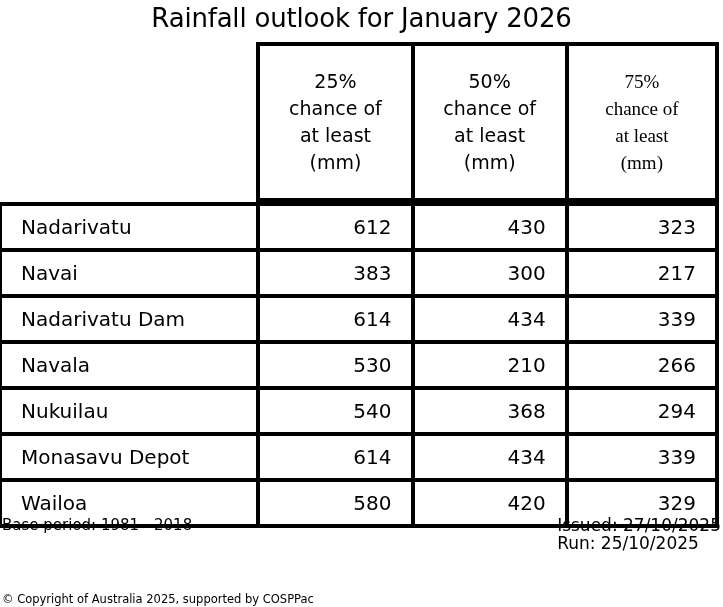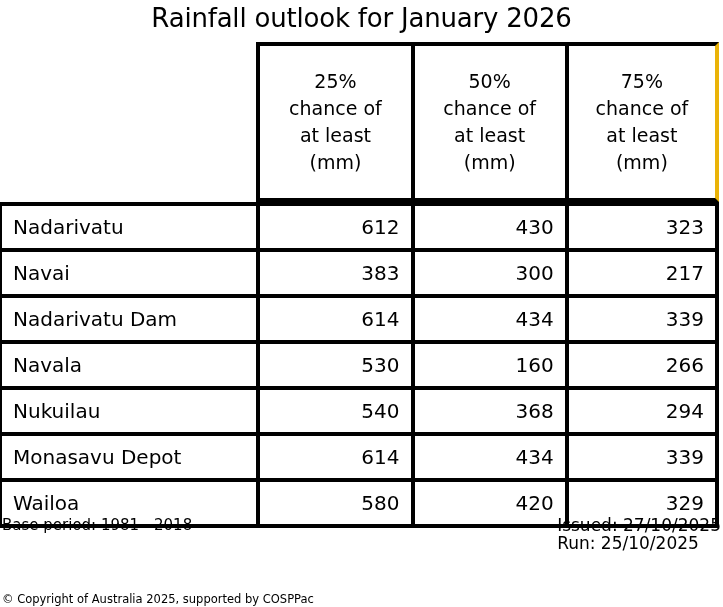--- a/index.html
+++ b/index.html
@@ -59,27 +59,28 @@
     height: 160px;
     font-size: 19px;
     line-height: 27px;
     text-align: center;
     border-left: 4px solid #000000;
     border-top: 4px solid #000000;
     border-bottom: 4px solid #000000;
     box-sizing: border-box;
   }
   th.head-cell.last {
-    border-right: 4px solid #eab308;
+    border-right: 4px solid #000000;
+    font-family: Liberation Serif, serif;
   }
 
   
   #outlook-table tbody td {
     height: 42px;
-    padding: 0 11px;
+    padding: 0 19px;
     font-size: 20px;
     line-height: 42px;
     vertical-align: middle;
     box-sizing: border-box;
     border-bottom: 4px solid #000000;
   }
   #outlook-table tbody tr:first-child td {
     border-top: 4px solid #000000;
   }
   td.cell-name {
@@ -176,21 +177,21 @@
     </tr>
     <tr>
       <td class="cell-name">Nadarivatu Dam</td>
       <td class="cell-val">614</td>
       <td class="cell-val">434</td>
       <td class="cell-val last">339</td>
     </tr>
     <tr>
       <td class="cell-name">Navala</td>
       <td class="cell-val">530</td>
-      <td class="cell-val">160</td>
+      <td class="cell-val">210</td>
       <td class="cell-val last">266</td>
     </tr>
     <tr>
       <td class="cell-name">Nukuilau</td>
       <td class="cell-val">540</td>
       <td class="cell-val">368</td>
       <td class="cell-val last">294</td>
     </tr>
     <tr>
       <td class="cell-name">Monasavu Depot</td>

